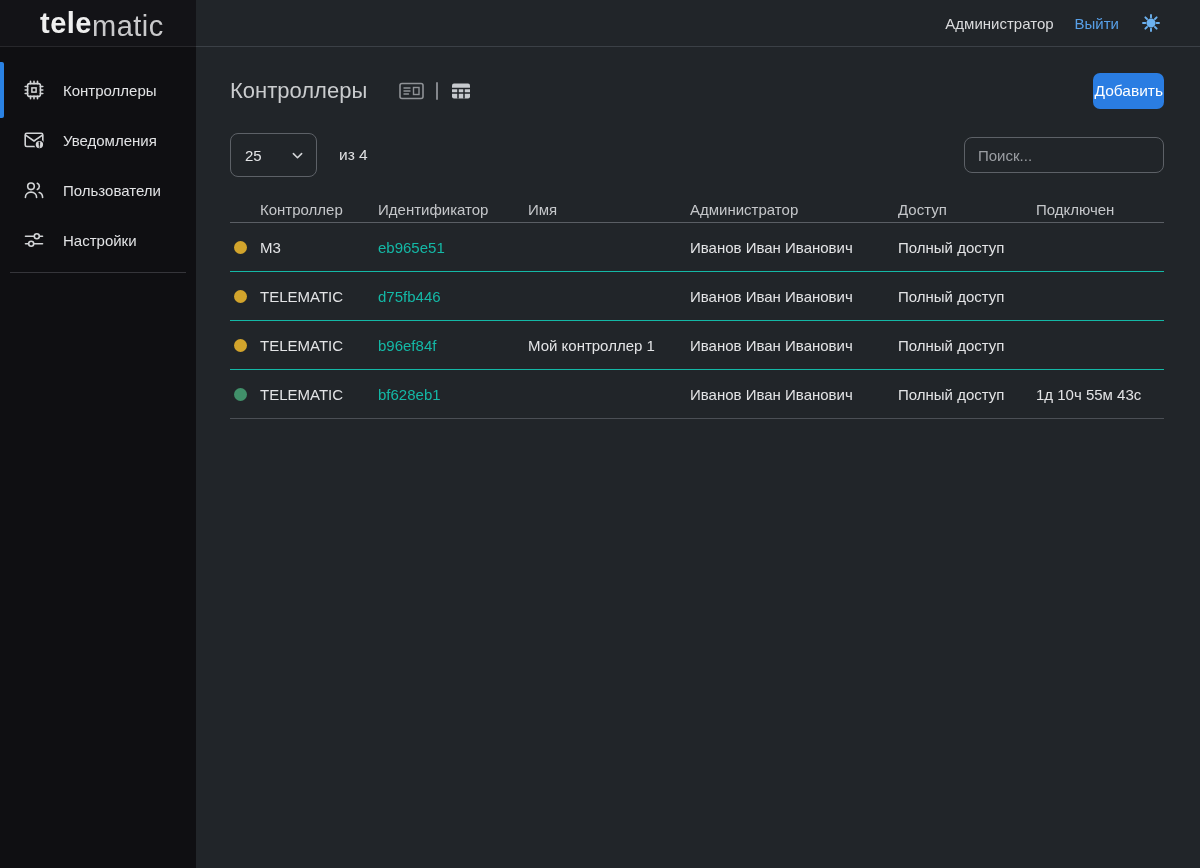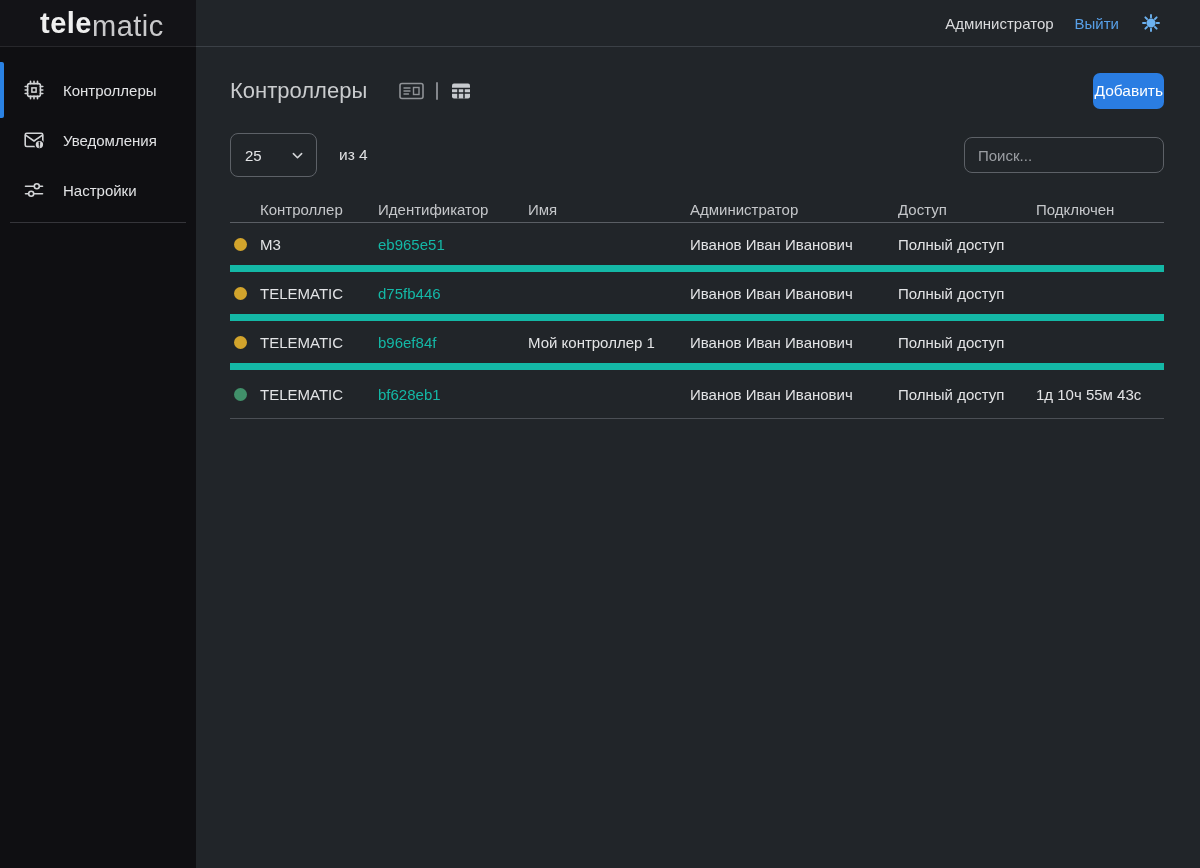--- a/index.html
+++ b/index.html
@@ -88,21 +88,21 @@
     display: grid;
     grid-template-columns: 30px 118px 150px 162px 208px 138px 1fr;
     align-items: center;
   }
   .thead {
     height: 27px; font-size: 15px; color: #c5c7ca;
     border-bottom: 1px solid #5a5e64;
   }
   .tbody-row {
     height: 49px; font-size: 15px; color: #e3e4e6;
-    border-bottom: 7px solid #14b8a6;
+    border-bottom: 1px solid #14b8a6;
   }
   .tbody-row:last-child { border-bottom: 1px solid #4b4f55; }
   .dot { width: 13px; height: 13px; border-radius: 50%; margin-left: 4px; }
   .id-link { color: #14b8a6; cursor: pointer; text-decoration: none; }
 </style>
 </head>
 <body>
 
 <div class="sidebar">
   <div class="logo">
@@ -129,20 +129,31 @@
           <rect x="3.2" y="5.3" width="17.6" height="13.2" rx="1.6"></rect>
           <path d="M3.6 7.2 L12 13 L20.4 7.2"></path>
           <circle cx="17.4" cy="16.6" r="4.4" fill="#d7d8da" stroke="#0f0f12" stroke-width="1.4"></circle>
           <path d="M17.4 14.2v3" stroke="#141417" stroke-width="1.4"></path>
           <circle cx="17.4" cy="19" r="0.8" fill="#141417" stroke="none"></circle>
         </svg>
       </span>
       <span>Уведомления</span>
     </div>
 
+    <div class="nav-item">
+      <span class="nicon">
+        <svg width="24" height="24" viewBox="0 0 24 24" fill="none" stroke="currentColor" stroke-width="1.6" stroke-linecap="round">
+          <circle cx="9" cy="8.3" r="3.3"></circle>
+          <path d="M3.4 19.4c0-3.3 2.5-5.3 5.6-5.3s5.6 2 5.6 5.3"></path>
+          <path d="M15.3 5.3a3.3 3.3 0 0 1 0 6.1"></path>
+          <path d="M17.2 14.5c2.2.7 3.4 2.4 3.4 4.9"></path>
+        </svg>
+      </span>
+      <span>Пользователи</span>
+    </div>
 
     <div class="nav-item">
       <span class="nicon">
         <svg width="24" height="24" viewBox="0 0 24 24" fill="none" stroke="currentColor" stroke-width="1.6" stroke-linecap="round">
           <path d="M3.5 8.3h17"></path>
           <circle cx="14.8" cy="8.3" r="2.5" fill="#0f0f12"></circle>
           <path d="M3.5 15.7h17"></path>
           <circle cx="9.2" cy="15.7" r="2.5" fill="#0f0f12"></circle>
         </svg>
       </span>

